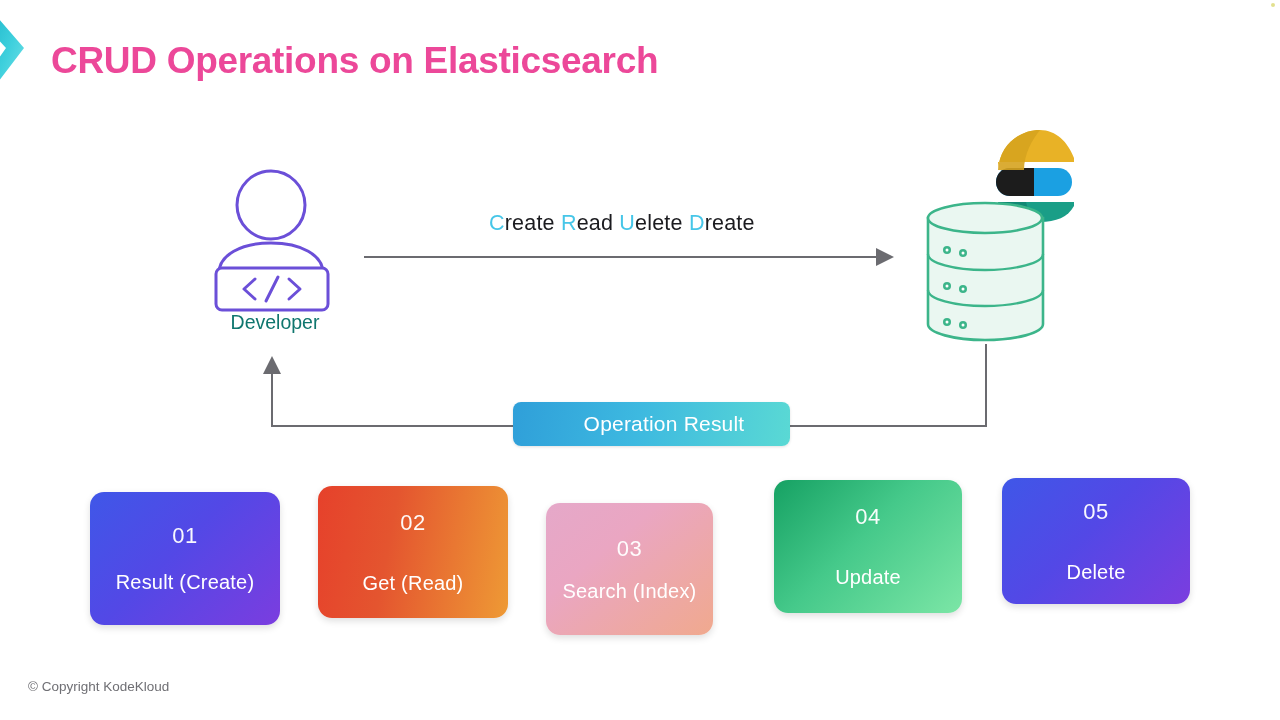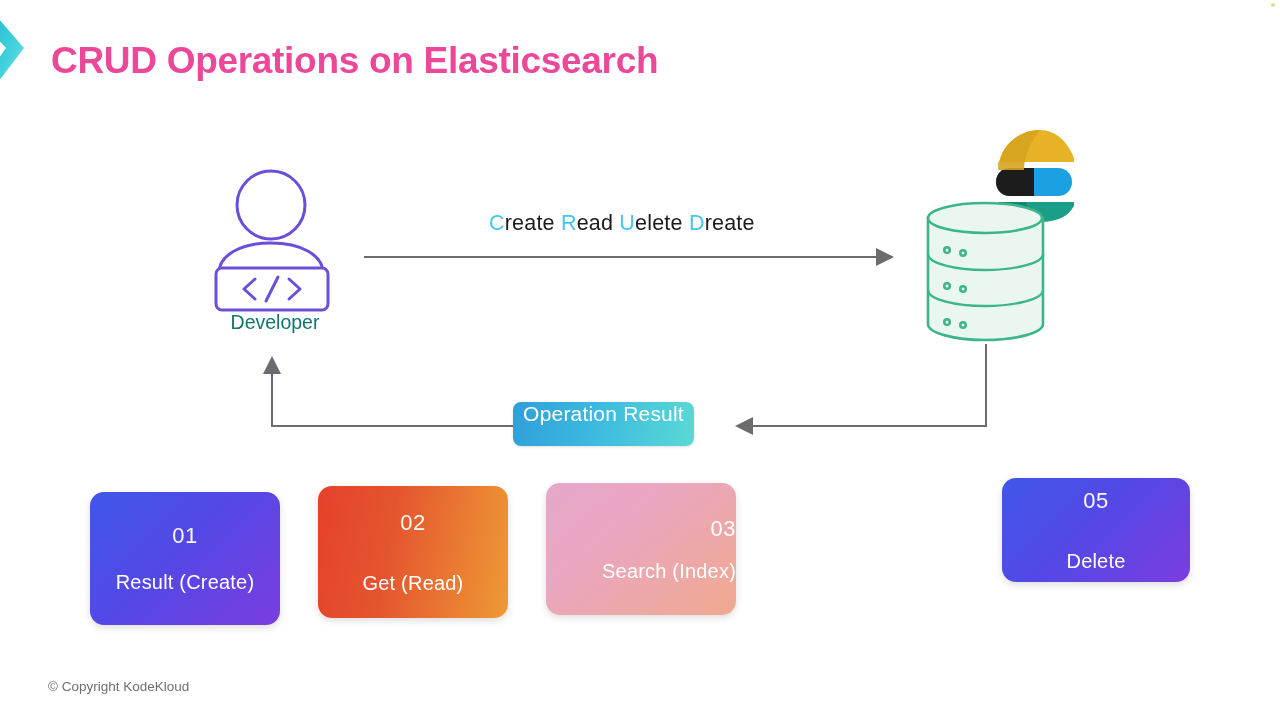--- a/index.html
+++ b/index.html
@@ -104,30 +104,32 @@
     width: 1280px;
     height: 720px;
     pointer-events: none;
   }
 
   
   .op-result {
     position: absolute;
     left: 513px;
     top: 402px;
-    width: 181px;
+    width: 252px;
     height: 44px;
     border-radius: 8px;
     background: linear-gradient(100deg, #2f9fd9 0%, #3db9e0 45%, #5ad9d4 100%);
     display: flex;
+    align-items: center;
     justify-content: center;
     color: #ffffff;
     font-size: 21px;
     letter-spacing: .2px;
     box-shadow: 0 1px 3px rgba(0,0,0,.12);
+    padding-left: 25px;
   }
 
   
   .cards {
     position: absolute;
     left: 0;
     top: 0;
     width: 1280px;
     height: 720px;
   }
@@ -152,39 +154,38 @@
     font-size: 20px;
     letter-spacing: .2px;
     color: #ffffff;
     white-space: nowrap;
   }
 
   .card-1 { left: 90px;   top: 492px; width: 190px; height: 133px;
             background: linear-gradient(135deg, #3f57e8 0%, #5348e6 45%, #7b3ddf 100%); }
   .card-2 { left: 318px;  top: 486px; width: 190px; height: 132px;
             background: linear-gradient(100deg, #e6412b 0%, #e4552f 38%, #ee9a35 100%); }
-  .card-3 { left: 546px;  top: 483px; width: 190px; height: 132px;
-            background: linear-gradient(140deg, #e5a8c9 0%, #eaa6c2 35%, #f0a98e 100%); align-items: flex-end; }
+  .card-3 { left: 546px;  top: 503px; width: 167px; height: 132px;
+            background: linear-gradient(140deg, #e5a8c9 0%, #eaa6c2 35%, #f0a98e 100%); }
   .card-4 { left: 774px;  top: 480px; width: 188px; height: 133px;
             background: linear-gradient(135deg, #16a163 0%, #45c98a 45%, #7ce6a6 100%); }
-  .card-5 { left: 1002px; top: 478px; width: 188px; height: 104px;
+  .card-5 { left: 1002px; top: 478px; width: 188px; height: 126px;
             background: linear-gradient(135deg, #3f57e8 0%, #5348e6 45%, #7b3ddf 100%); }
 
   .card-1 .num { margin-bottom: 22px; }
   .card-3 .num { margin-bottom: 18px; }
 
   
   .footer-copyright {
     position: absolute;
     left: 28px;
     top: 679px;
     font-size: 13.5px;
     color: #6f6f74;
     white-space: nowrap;
-    margin-left: 20px;
   }
 </style>
 </head>
 <body>
 
 <div class="brand-chevron">
   <svg width="44" height="108" viewBox="0 0 44 108">
     <defs>
       <linearGradient id="chevGrad" x1="0" y1="0" x2="1" y2="1">
         <stop offset="0%" stop-color="#19b3c8"></stop>
@@ -290,20 +291,24 @@
   <div class="card card-2">
     <div class="num">02</div>
     <div class="lbl">Get (Read)</div>
   </div>
 
   <div class="card card-3">
     <div class="num">03</div>
     <div class="lbl">Search (Index)</div>
   </div>
 
+  <div class="card card-4">
+    <div class="num">04</div>
+    <div class="lbl">Update</div>
+  </div>
 
   <div class="card card-5">
     <div class="num">05</div>
     <div class="lbl">Delete</div>
   </div>
 
 </div>
 
 <div class="footer-copyright">© Copyright KodeKloud</div>
 

